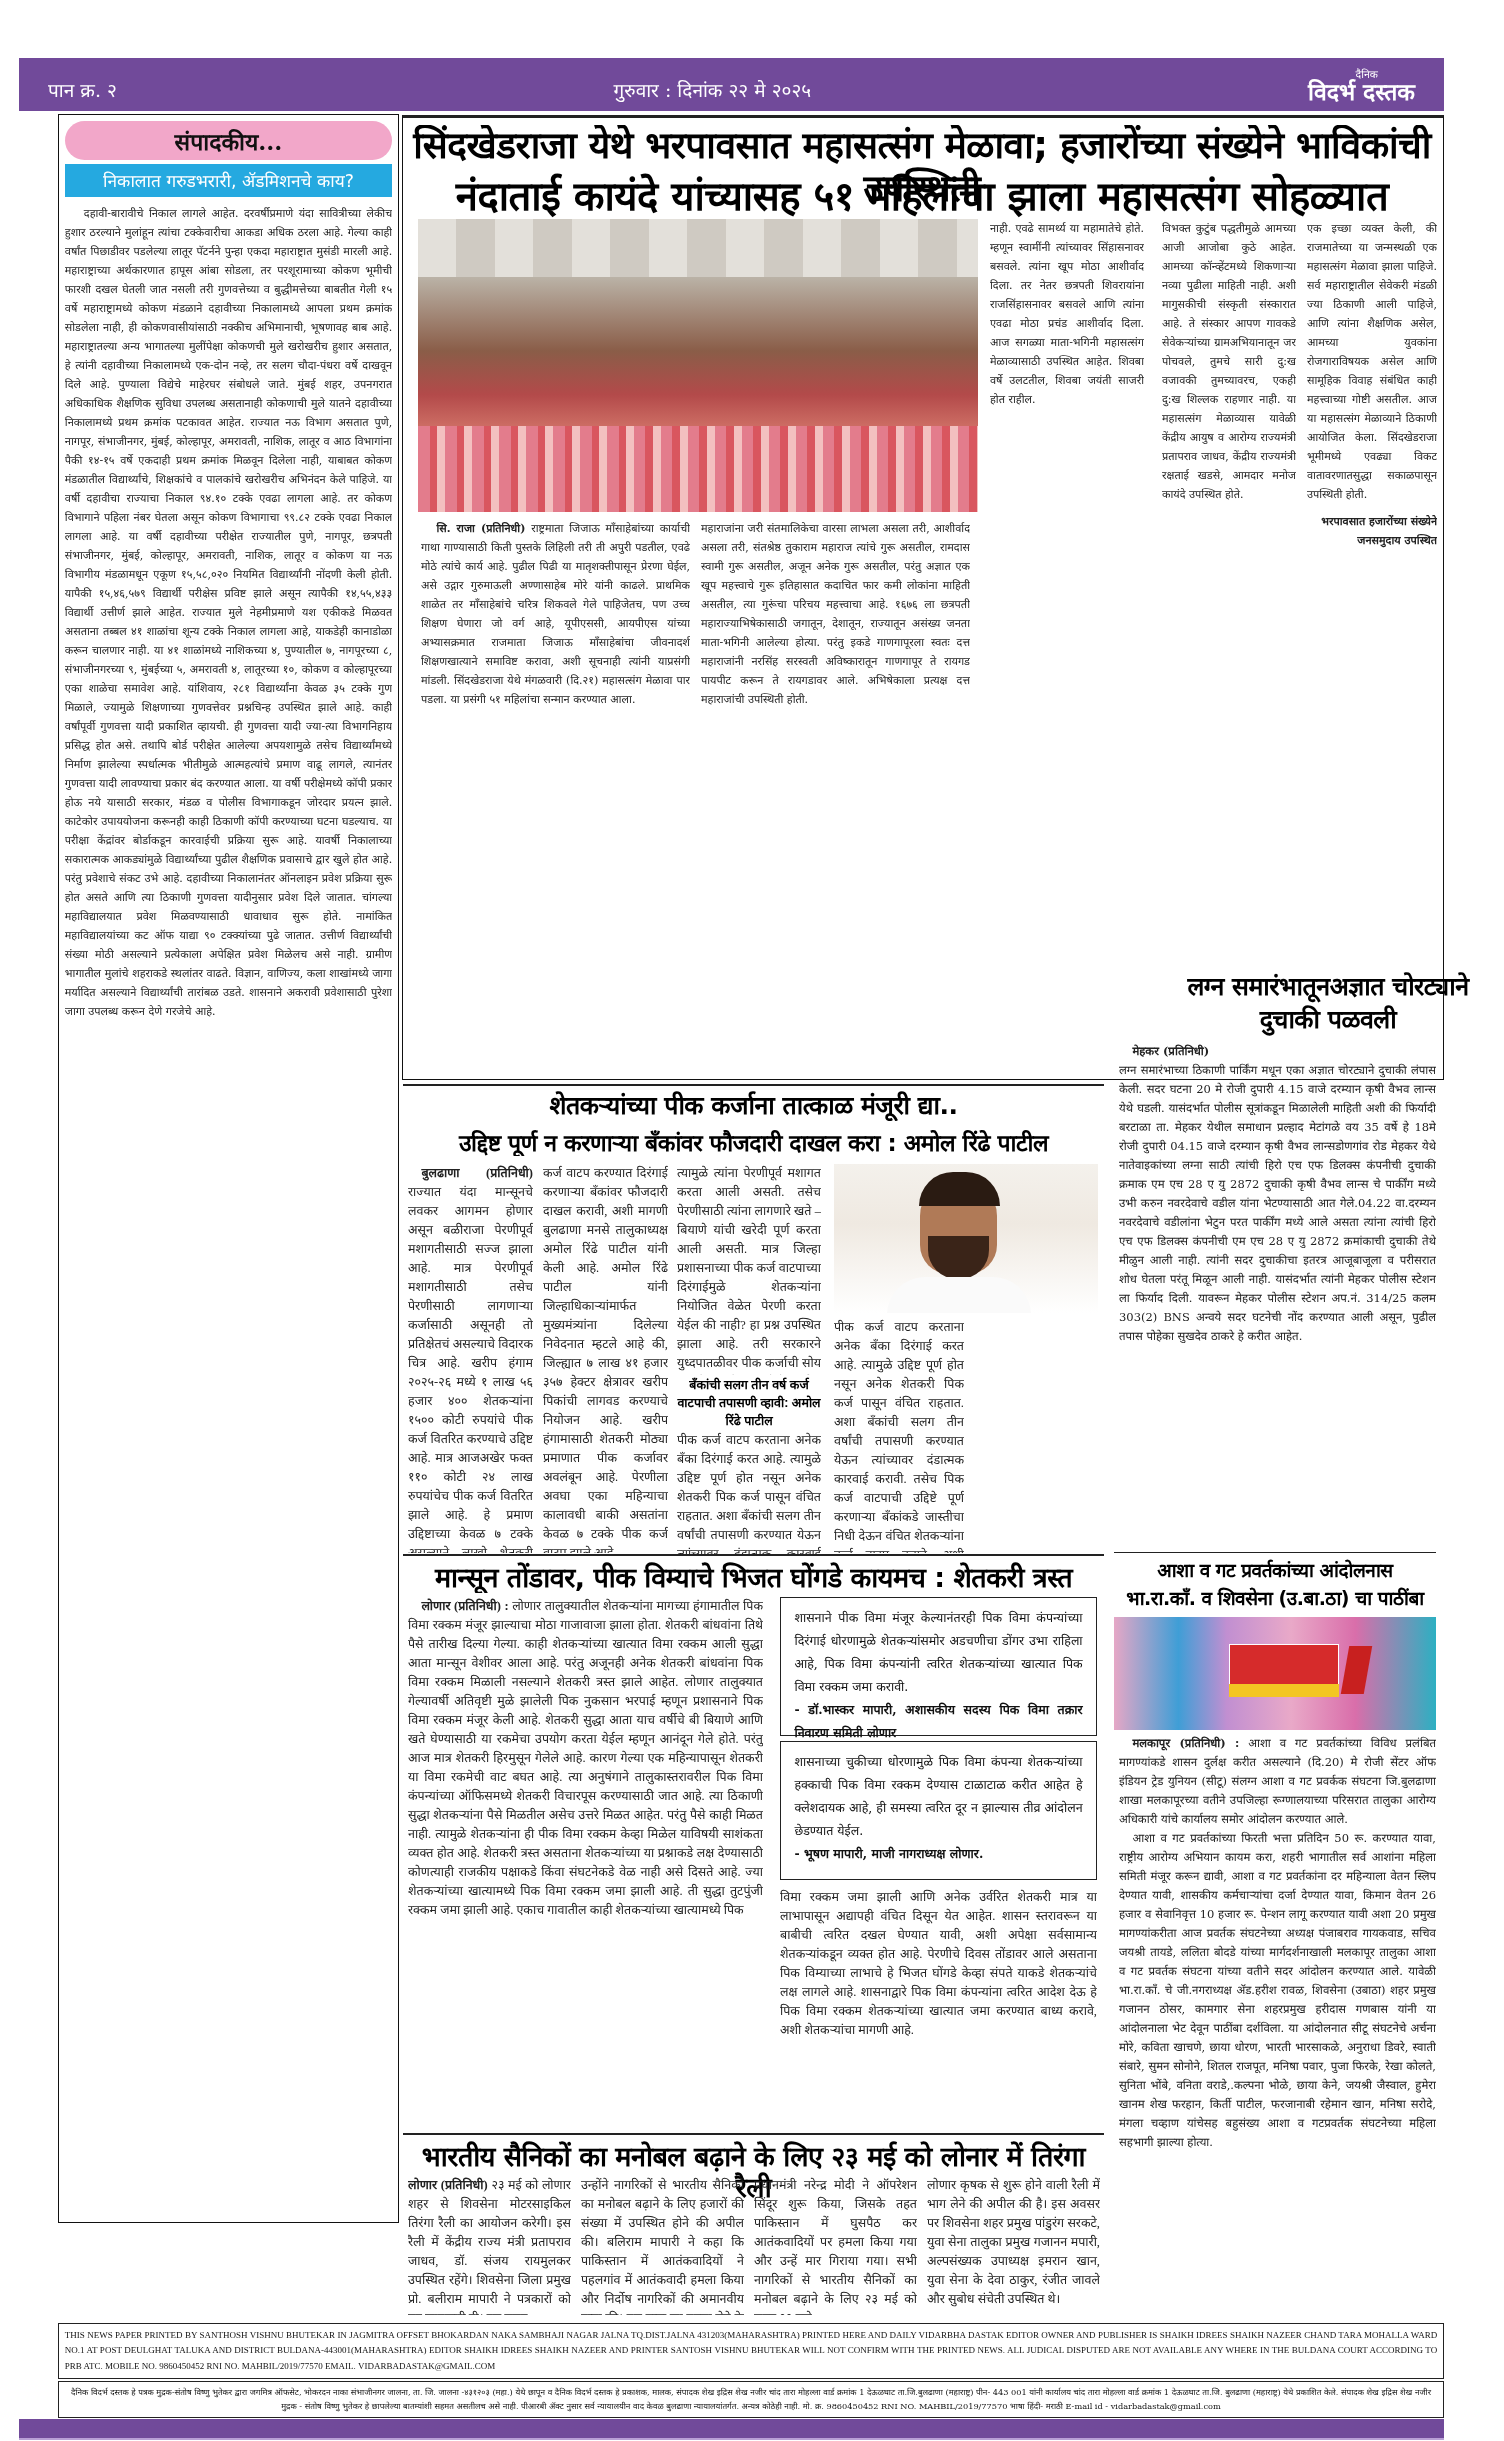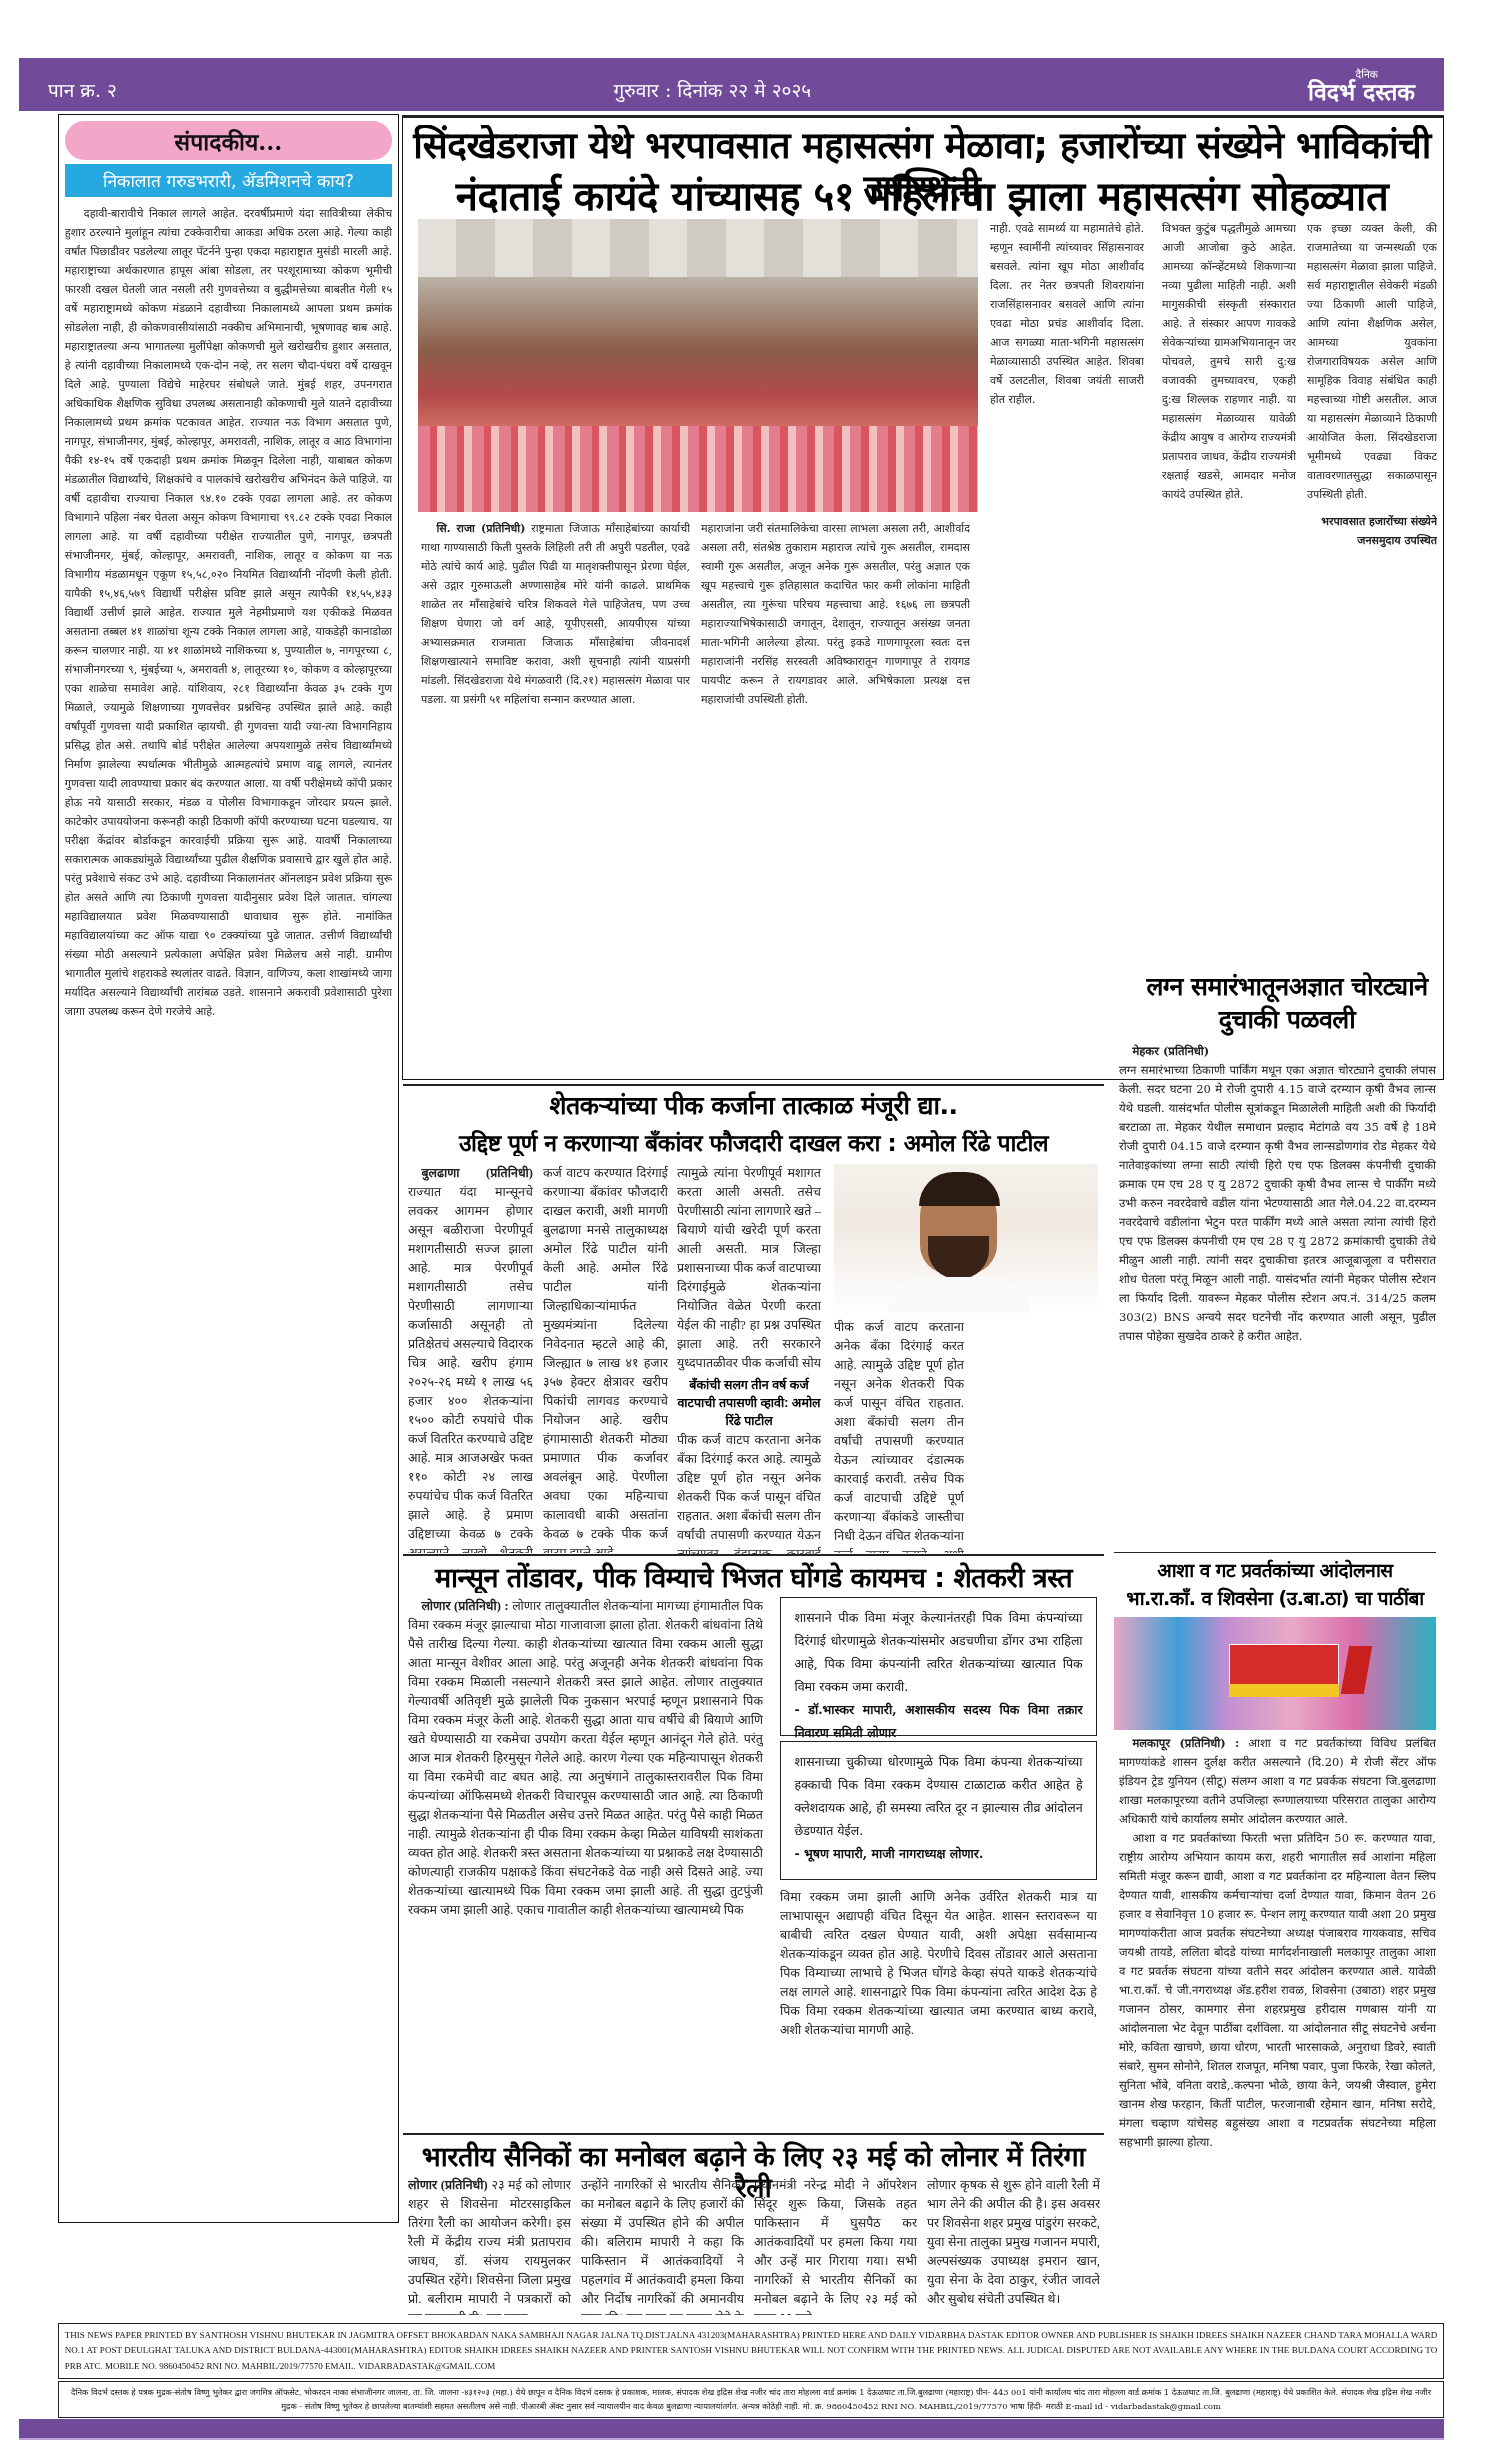--- a/index.html
+++ b/index.html
@@ -74,21 +74,21 @@
 <div class="subhead" style="left:677px;top:1376px;width:144px;font-size:12.5px;line-height:18px">बँकांची सलग तीन वर्ष कर्ज वाटपाची तपासणी व्हावी: अमोल रिंढे पाटील</div>
 <div class="col" style="left:677px;top:1431px;width:144px;height:123px;font-family:'Liberation Serif',serif;font-size:12.5px">पीक कर्ज वाटप करताना अनेक बँका दिरंगाई करत आहे. त्यामुळे उद्दिष्ट पूर्ण होत नसून अनेक शेतकरी पिक कर्ज पासून वंचित राहतात. अशा बँकांची सलग तीन वर्षांची तपासणी करण्यात येऊन त्यांच्यावर दंडात्मक कारवाई करावी. तसेच पिक कर्ज वाटपाची उद्दिष्टे पूर्ण करणाऱ्या बँकांकडे जास्तीचा निधी देऊन वंचित शेतकऱ्यांना कर्ज वाटप करावे, अशी मागणीही बुलढाणा मनसे तालुकाध्यक्ष अमोल रिंढे पाटील यांनी केली आहे.</div>
 <div class="photo" style="left:834px;top:1164px;width:264px;height:149px;background:linear-gradient(180deg,#f4f1ec 0%,#efe9e1 40%,#fff 100%)">
   <div style="position:absolute;left:86px;top:14.4px;width:77px;height:96px;border-radius:38px 38px 29px 29px;background:#b07a57"></div>
   <div style="position:absolute;left:85px;top:7.7px;width:81px;height:34px;border-radius:38px 38px 0 0;background:#2a1b12"></div>
   <div style="position:absolute;left:94px;top:72px;width:61px;height:43px;border-radius:0 0 29px 29px;background:#3a2418"></div>
   <div style="position:absolute;left:53px;top:113px;width:144px;height:38px;border-radius:48px 48px 0 0;background:#fafafa"></div>
 </div>
 <div class="col" style="left:834px;top:1318px;width:130px;height:235px;font-family:'Liberation Serif',serif;font-size:12.5px">पीक कर्ज वाटप करताना अनेक बँका दिरंगाई करत आहे. त्यामुळे उद्दिष्ट पूर्ण होत नसून अनेक शेतकरी पिक कर्ज पासून वंचित राहतात. अशा बँकांची सलग तीन वर्षांची तपासणी करण्यात येऊन त्यांच्यावर दंडात्मक कारवाई करावी. तसेच पिक कर्ज वाटपाची उद्दिष्टे पूर्ण करणाऱ्या बँकांकडे जास्तीचा निधी देऊन वंचित शेतकऱ्यांना कर्ज वाटप करावे, अशी मागणीही बुलढाणा मनसे तालुकाध्यक्ष अमोल रिंढे पाटील यांनी केली आहे.</div>
 
-<div class="headline" style="left:1126px;top:970px;width:322px;font-size:25px;line-height:33px">लग्न समारंभातूनअज्ञात चोरट्याने दुचाकी पळवली</div>
+<div class="headline" style="left:1167px;top:970px;width:322px;font-size:25px;line-height:33px">लग्न समारंभातूनअज्ञात चोरट्याने दुचाकी पळवली</div>
 <div class="col" style="left:1119px;top:1042px;width:317px;height:500px;text-indent:13.4px;font-size:11.5px">
   <div class="byline">मेहकर (प्रतिनिधी)</div>
   <span>लग्न समारंभाच्या ठिकाणी पार्किंग मधून एका अज्ञात चोरट्याने दुचाकी लंपास केली. सदर घटना 20 मे रोजी दुपारी 4.15 वाजे दरम्यान कृषी वैभव लान्स येथे घडली. यासंदर्भात पोलीस सूत्रांकडून मिळालेली माहिती अशी की फिर्यादी बरटाळा ता. मेहकर येथील समाधान प्रल्हाद मेटांगळे वय 35 वर्षे हे 18मे रोजी दुपारी 04.15 वाजे दरम्यान कृषी वैभव लान्सडोणगांव रोड मेहकर येथे नातेवाइकांच्या लग्ना साठी त्यांची हिरो एच एफ डिलक्स कंपनीची दुचाकी क्रमाक एम एच 28 ए यु 2872 दुचाकी कृषी वैभव लान्स चे पार्कींग मध्ये उभी करुन नवरदेवाचे वडील यांना भेटण्यासाठी आत गेले.04.22 वा.दरम्यन नवरदेवाचे वडीलांना भेटुन परत पार्कींग मध्ये आले असता त्यांना त्यांची हिरो एच एफ डिलक्स कंपनीची एम एच 28 ए यु 2872 क्रमांकाची दुचाकी तेथे मीळुन आली नाही. त्यांनी सदर दुचाकीचा इतरत्र आजूबाजूला व परीसरात शोध घेतला परंतू मिळून आली नाही. यासंदर्भात त्यांनी मेहकर पोलीस स्टेशन ला फिर्याद दिली. यावरून मेहकर पोलीस स्टेशन अप.नं. 314/25 कलम 303(2) BNS अन्वये सदर घटनेची नोंद करण्यात आली असून, पुढील तपास पोहेका सुखदेव ठाकरे हे करीत आहेत.</span>
 </div>
 
 <div class="headline" style="left:1114px;top:1552px;width:322px;font-size:19px;line-height:27px;border-top:1.9px solid #222;padding-top:3.8px">आशा व गट प्रवर्तकांच्या आंदोलनास</div>
 <div class="headline" style="left:1114px;top:1585px;width:322px;font-size:19px;line-height:27px">भा.रा.कॉं. व शिवसेना (उ.बा.ठा) चा पाठींबा</div>
 <div class="photo" style="left:1114px;top:1617px;width:322px;height:113px;background:linear-gradient(90deg,#e6a7c6 0%,#3f9ed6 20%,#c18fd1 35%,#e9a9c8 55%,#d96eaa 75%,#2cb0c2 100%)">
   <div style="position:absolute;left:115px;top:27px;width:110px;height:53px;background:#d62b2b;border:1.9px solid #fff"></div>
   <div style="position:absolute;left:115px;top:67px;width:110px;height:13.4px;background:#f3c623"></div>

